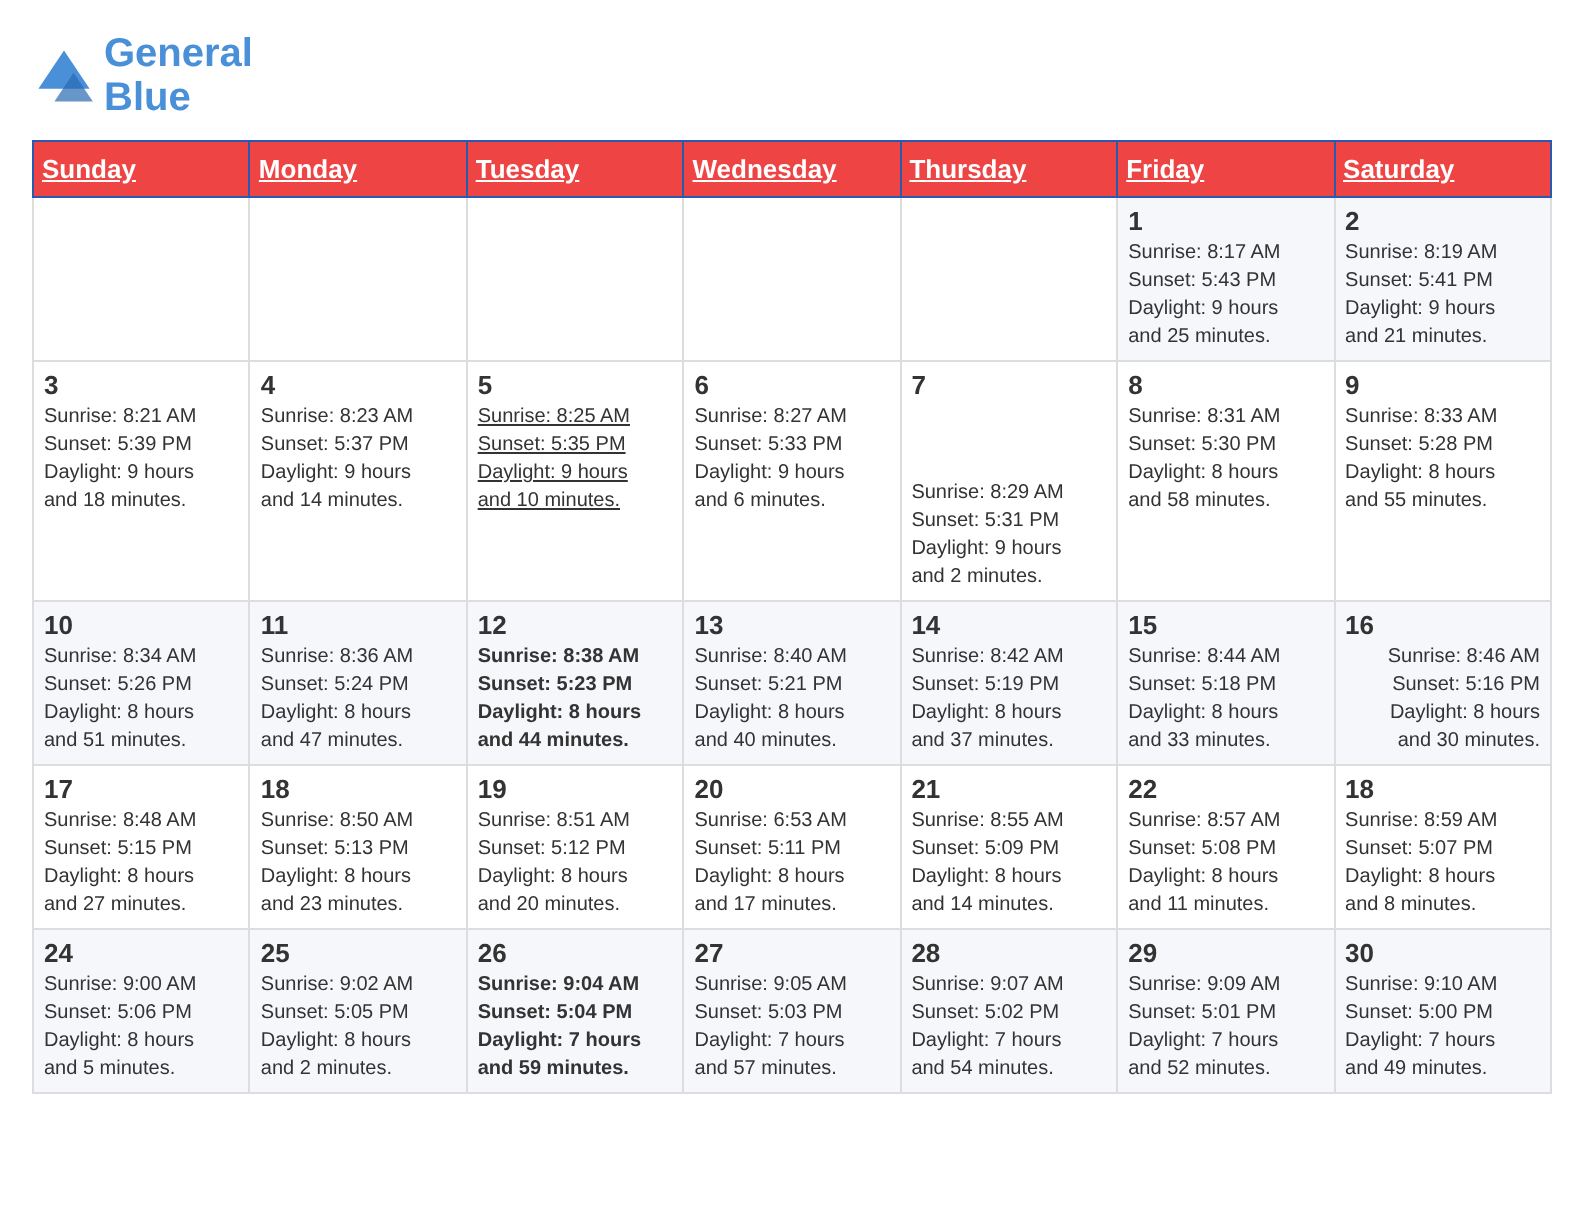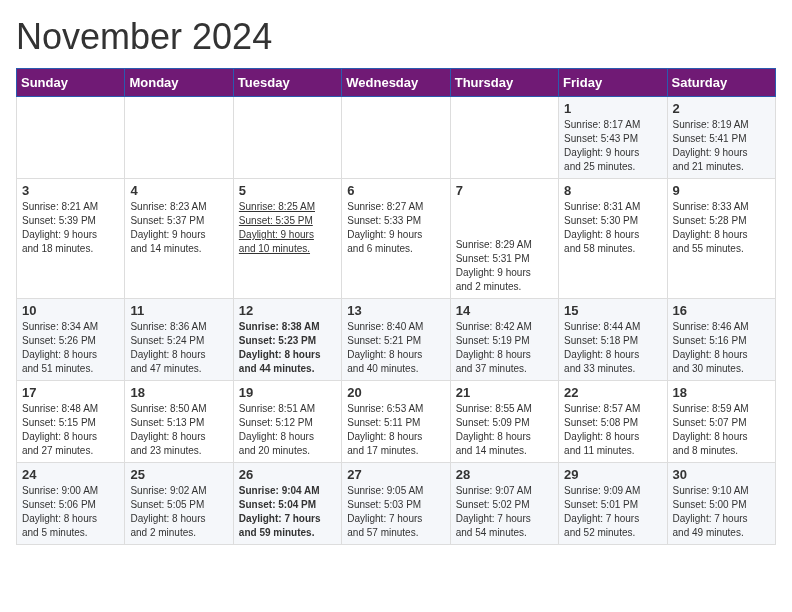--- a/index.html
+++ b/index.html
@@ -43,27 +43,28 @@
     .subtitle {
       font-size: 15px;
       color: #555;
     }
     table {
       width: 100%;
       border-collapse: collapse;
       table-layout: fixed;
     }
     thead tr th {
-      background: #701a75;
+      background: #ef4444;
       color: #fff;
       font-size: 13px;
       font-weight: bold;
       padding: 6px 4px;
       text-align: left;
       border: 1px solid #2a5aaf;
+      text-decoration: underline;
     }
     tbody tr td {
       vertical-align: top;
       padding: 4px 5px;
       font-size: 10.5px;
       color: #333;
       border: 1px solid #ddd;
       height: 80px;
     }
     tbody tr:nth-child(odd) td {
@@ -82,22 +83,31 @@
       font-size: 10px;
       line-height: 1.4;
       color: #333;
     }
     .empty-cell { background: #fff !important; }
   </style>
 </head>
 <body>
 
 <div class="header-area">
+  <div class="logo">
+    <svg class="logo-icon" viewBox="0 0 40 40">
+      <polygon points="20,4 36,28 4,28" fill="#4a90d9"></polygon>
+      <polygon points="26,18 38,36 14,36" fill="#2a6ab0" opacity="0.7"></polygon>
+    </svg>
+    <div class="logo-text">
+      <div><span>General</span></div>
+      <div><span style="color:#4a90d9;">Blue</span></div>
+    </div>
+  </div>
   <div class="title-area">
-    <div class="month-title">November 2024</div>
   </div>
 </div>
 
 <table>
   <thead>
     <tr>
     <th>Sunday</th>
         <th>Monday</th>
         <th>Tuesday</th>
         <th>Wednesday</th>
@@ -217,21 +227,21 @@
         </td>
         <td>
           <span class="day-number">15</span>
           <div class="day-info" style="white-space: pre-line;">Sunrise: 8:44 AM
 Sunset: 5:18 PM
 Daylight: 8 hours
 and 33 minutes.</div>
         </td>
         <td>
           <span class="day-number">16</span>
-          <div class="day-info" style="white-space: pre-line;">Sunrise: 8:46 AM
+          <div class="day-info" style="white-space: pre-line; text-align: right;">Sunrise: 8:46 AM
 Sunset: 5:16 PM
 Daylight: 8 hours
 and 30 minutes.</div>
         </td>
       </tr>
       <tr>
         <td>
           <span class="day-number">17</span>
           <div class="day-info" style="white-space: pre-line;">Sunrise: 8:48 AM
 Sunset: 5:15 PM

